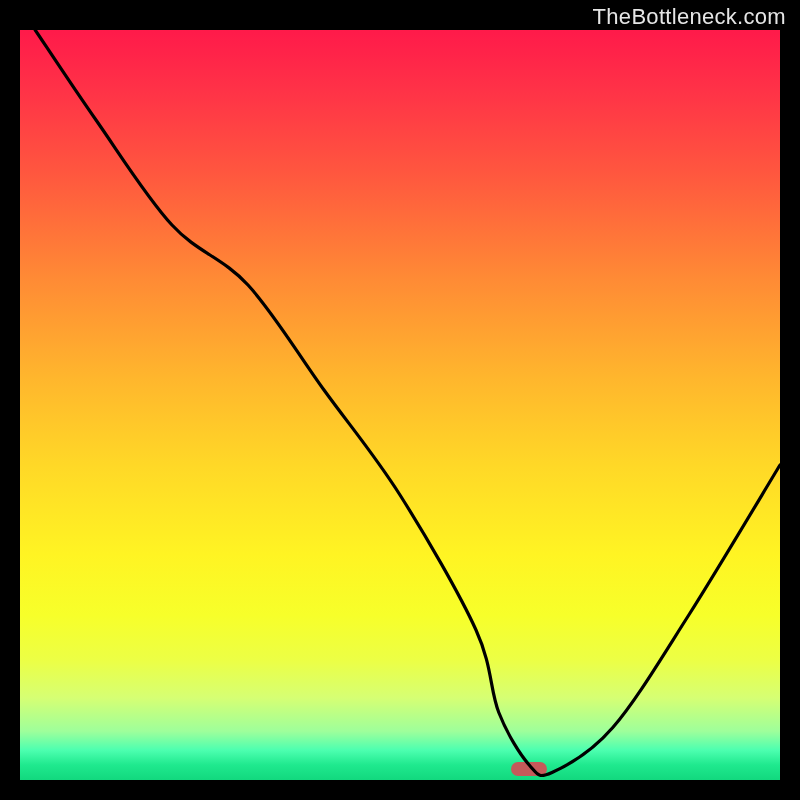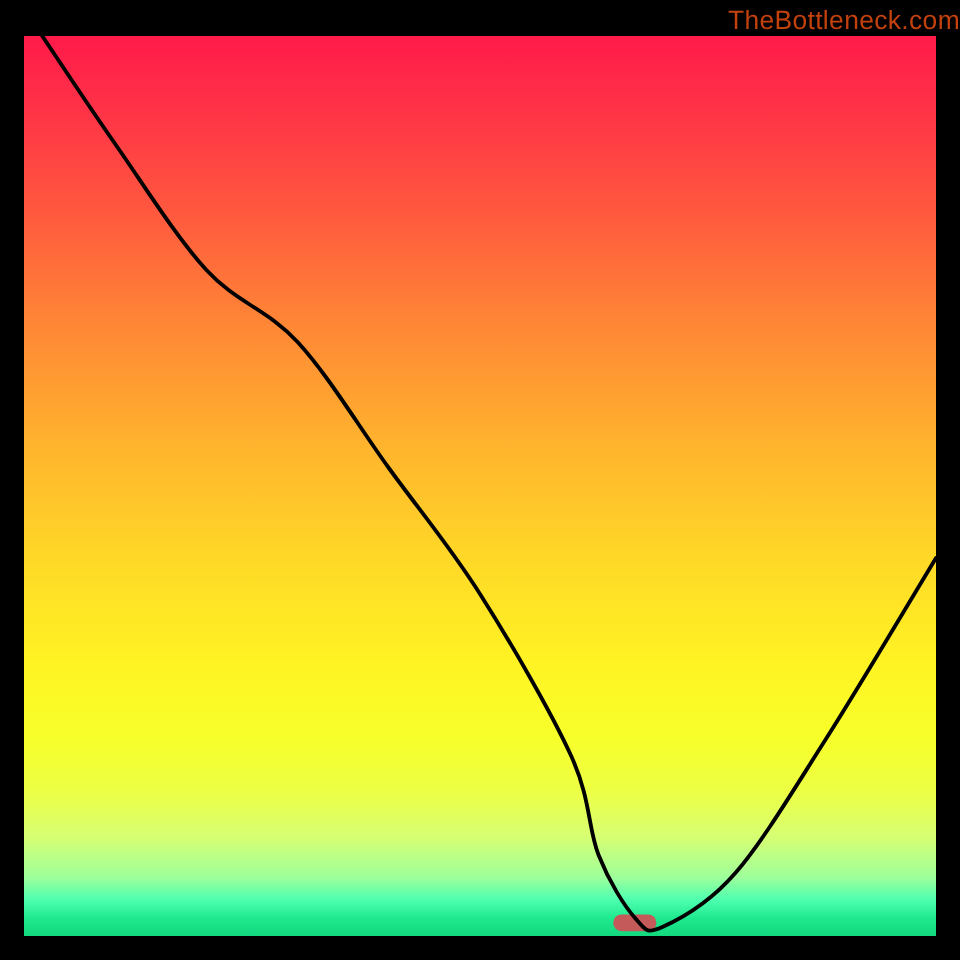--- a/index.html
+++ b/index.html
@@ -50,22 +50,22 @@
   .marker {
     position: absolute;
     width: 36px;
     height: 14px;
     border-radius: 7px;
     background: #c55a5a;
   }
   .watermark {
     position: absolute;
     top: 4px;
-    right: 0;
-    color: #c2410c;
+    right: 14px;
+    color: #e5e5e5;
     font-size: 22px;
     font-weight: 500;
     letter-spacing: 0.3px;
   }
   svg.curve {
     position: absolute;
     inset: 0;
   }
 </style>
 </head>

